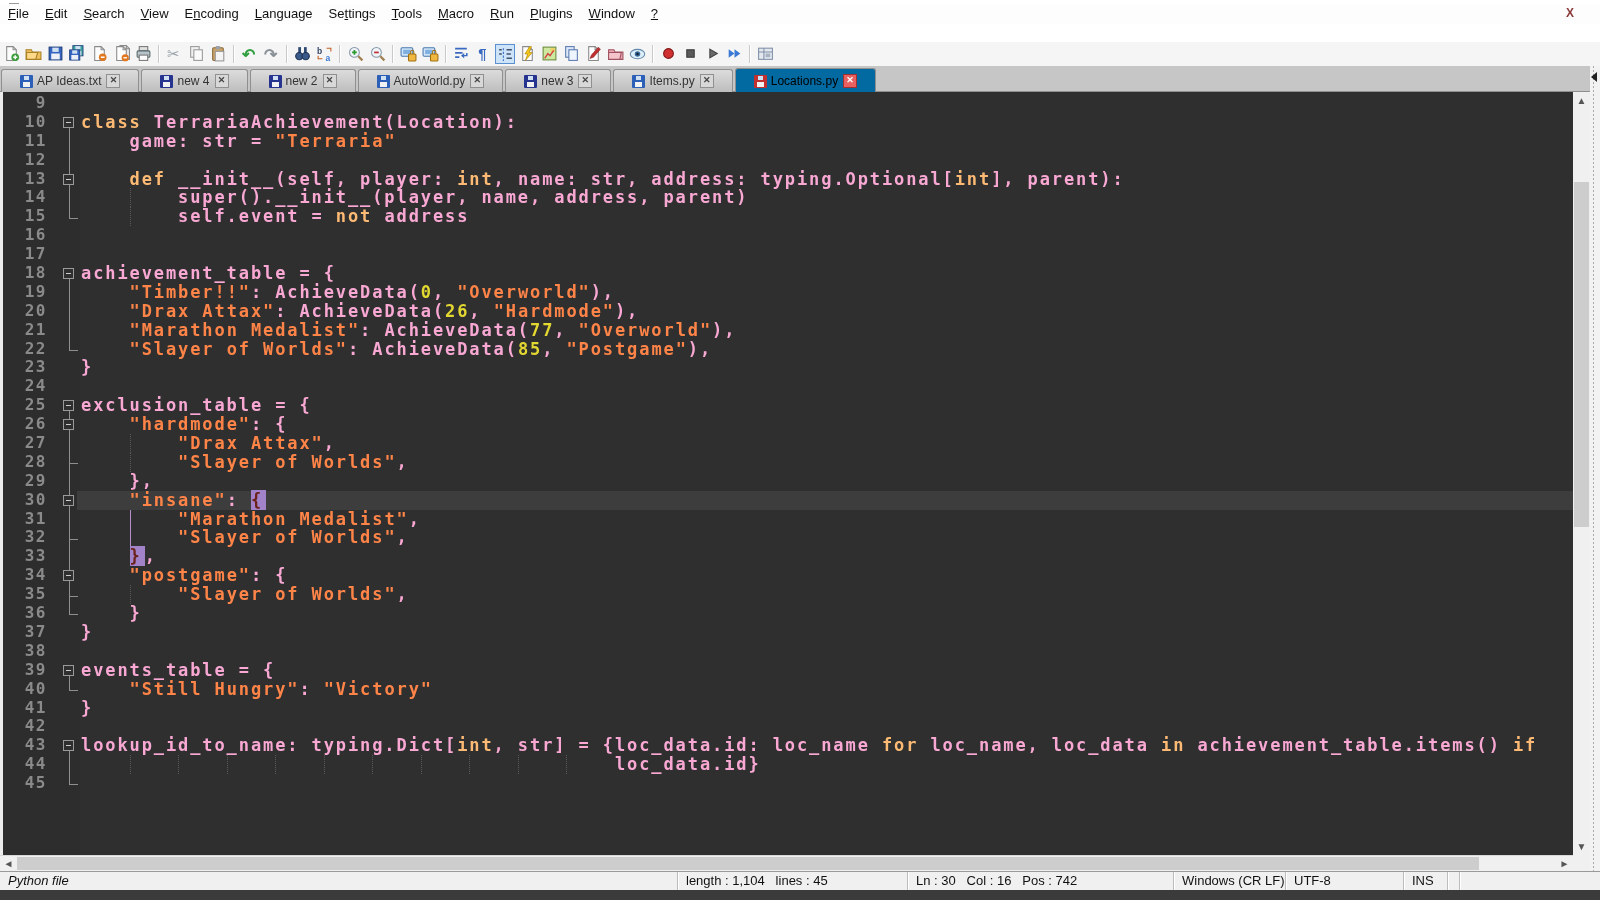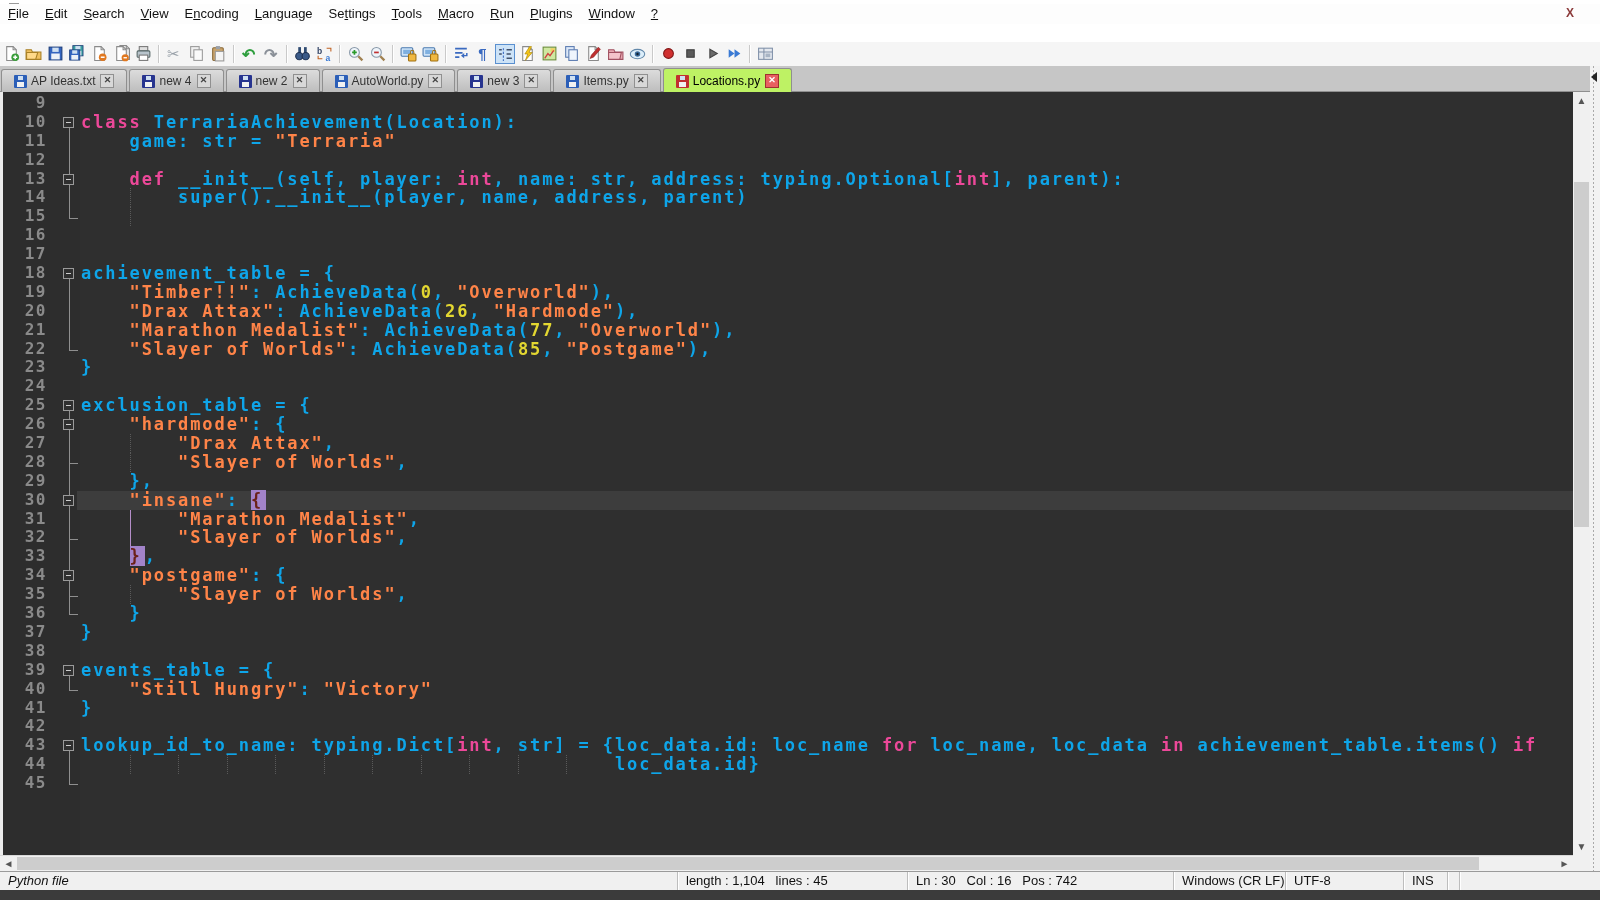--- a/index.html
+++ b/index.html
@@ -21,24 +21,24 @@
   .menu-item u{text-decoration:underline;}
   #menu-close-x{position:absolute;right:26px;top:2px;font-size:12px;font-weight:bold;color:#8b3a3a;}
   
   #toolbar{position:absolute;left:0;top:42px;width:1600px;height:24px;background:#f5f5f5;}
   .tb-btn{display:inline-block;vertical-align:top;width:20px;height:20px;margin:2px 1px;text-align:center;}
   .tb-btn svg{margin-top:1px;}
   .tb-btn.pressed{background:#cde3f7;border:1px solid #5a90d0;width:18px;height:18px;}
   .tb-sep{display:inline-block;vertical-align:top;width:1px;height:18px;margin:3px 4px;background:#c9c9c9;box-shadow:1px 0 0 #fff;}
   
   #tabbar{position:absolute;left:0;top:66px;width:1600px;height:26px;background:#c6c6c6;border-bottom:1px solid #8f8f8f;box-sizing:border-box;}
-  .tab{display:inline-flex;align-items:center;height:22px;margin:3px 1px 0 1px;padding:0 12px;
+  .tab{display:inline-flex;align-items:center;height:22px;margin:3px 1px 0 1px;padding:0 18px;
        background:linear-gradient(#dcdcdc,#bdbdbd);border:1px solid #8f8f8f;border-bottom:none;
        border-radius:3px 3px 0 0;font-size:12px;color:#333;justify-content:center;}
-  .tab.active{background:#bef264;height:25px;margin-top:1px;color:#000;}
+  .tab.active{background:#0369a1;height:25px;margin-top:1px;color:#000;}
   .tab .flop{width:13px;height:13px;margin-right:4px;position:relative;}
   .flop i{position:absolute;left:0;top:0;width:13px;height:13px;border-radius:1px;}
   .flop em{position:absolute;left:3px;top:7px;width:7px;height:5px;background:#f2f2f2;}
   .flop b{position:absolute;left:4px;top:1px;width:5px;height:4px;background:#cfe0f2;}
   .tab .x{width:12px;height:12px;margin-left:5px;border:1px solid #909090;background:#d8d8d8;
           font-size:9px;line-height:11px;text-align:center;color:#444;font-weight:bold;}
   .tab.active .x{background:#e86060;border-color:#a03030;color:#fff;}
   
   #editor{position:absolute;left:3px;top:92px;width:1570px;height:763px;background:#2f2f2f;overflow:hidden;}
   #leftframe{position:absolute;left:0;top:92px;width:3px;height:779px;background:#ececec;}
@@ -52,21 +52,21 @@
   .fv{position:absolute;left:11px;width:1px;background:#8f8f8f;top:0;bottom:0;}
   .fv.half{bottom:45%;}
   .fv.stub-t{top:0;height:4px;} .fv.stub-b{top:15px;bottom:0;height:auto;}
   .fh{position:absolute;left:11px;right:2px;top:55%;height:1px;background:#8f8f8f;}
   .fbox{position:absolute;left:5px;top:4px;width:11px;height:11px;border:1px solid #9a9a9a;background:#2f2f2f;box-sizing:border-box;}
   .fbox::after{content:"";position:absolute;left:2px;right:2px;top:4px;height:1px;background:#cccccc;}
   .guide{position:absolute;top:0;bottom:0;width:1px;border-left:1px dotted #5a5a5a;}
   .guide.purple{border-left:1px solid #b48ec8;}
   pre.code{position:absolute;left:78px;top:0;margin:0;white-space:pre;
       font-family:"DejaVu Sans Mono",monospace;font-weight:bold;font-size:17px;line-height:18.9px;letter-spacing:1.9px;}
-  .c-d{color:#0ea5e9;} .c-k{color:#ec4899;} .c-s{color:#ff8448;} .c-n{color:#e3d731;}
+  .c-d{color:#f9a8d4;} .c-k{color:#fdba74;} .c-s{color:#ff8448;} .c-n{color:#e3d731;}
   .c-b{background:#a283c9;color:#6b2118;padding-right:3px;}
   
   #vscroll{position:absolute;left:1573px;top:92px;width:17px;height:763px;background:#f0f0f0;}
   #vthumb{position:absolute;left:1px;top:90px;width:15px;height:345px;background:#cdcdcd;}
   .sarrow{position:absolute;width:17px;height:17px;background:#f0f0f0;color:#555;font-size:10px;
           line-height:17px;text-align:center;}
   #hscroll{position:absolute;left:0;top:855px;width:1573px;height:16px;background:#f0f0f0;border-top:1px solid #d8d8d8;box-sizing:border-box;}
   #hthumb{position:absolute;left:17px;top:1px;width:1462px;height:13px;background:#cdcdcd;}
   #scorner{position:absolute;left:1573px;top:855px;width:17px;height:16px;background:#f0f0f0;}
   #rightstrip{position:absolute;left:1590px;top:66px;width:10px;height:824px;background:#f2f2f2;
@@ -338,20 +338,21 @@
           <span class="guide" style="left: 126.536px;"></span>
           <pre class="code"><span class="c-d">        super().__init__(player, name, address, parent)</span></pre>
         </div>
         <div class="ed-line">
           <span class="ln">15</span>
           <span class="fold-cell">
             <div class="fv half"></div>
             <div class="fh"></div>
           </span>
           <span class="guide" style="left: 126.536px;"></span>
+          <pre class="code"><span class="c-d">        self.event = </span><span class="c-k">not</span><span class="c-d"> address</span></pre>
         </div>
         <div class="ed-line">
           <span class="ln">16</span>
           <span class="fold-cell"></span>
           <pre class="code"></pre>
         </div>
         <div class="ed-line">
           <span class="ln">17</span>
           <span class="fold-cell"></span>
           <pre class="code"></pre>

